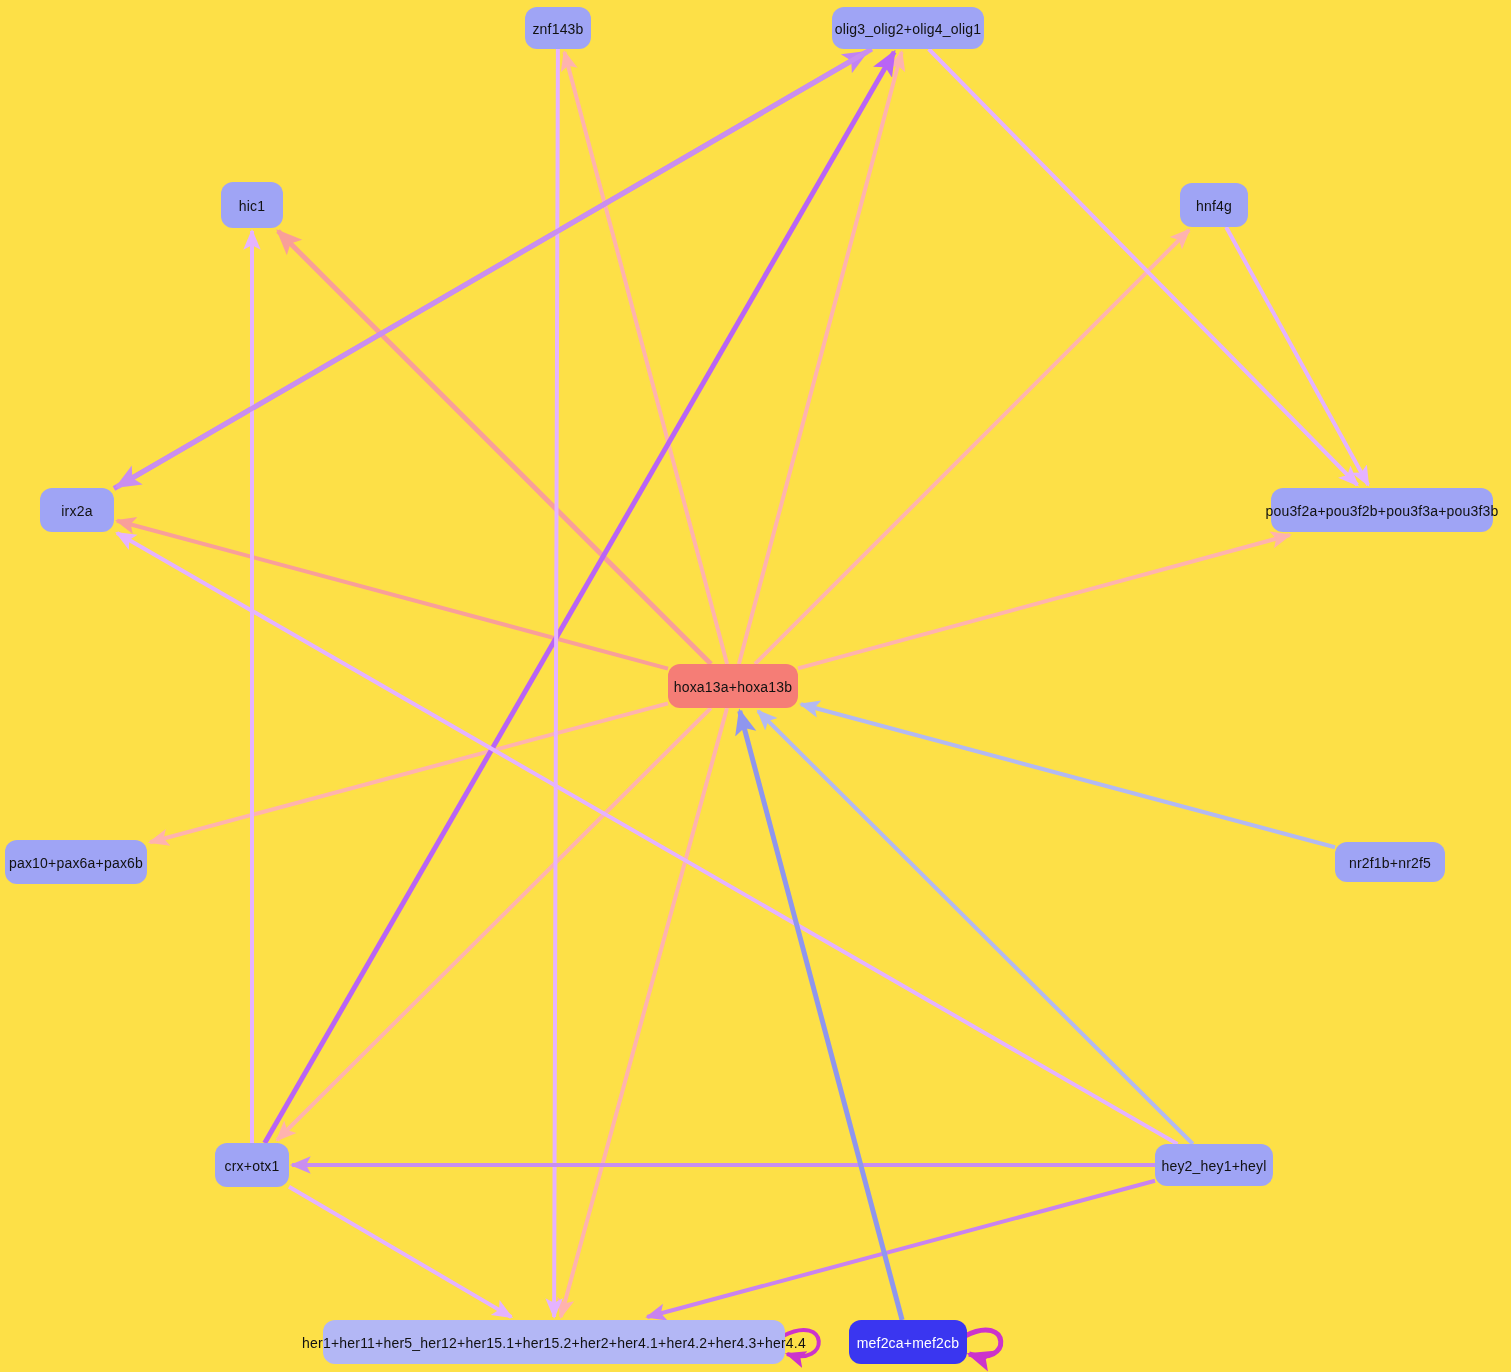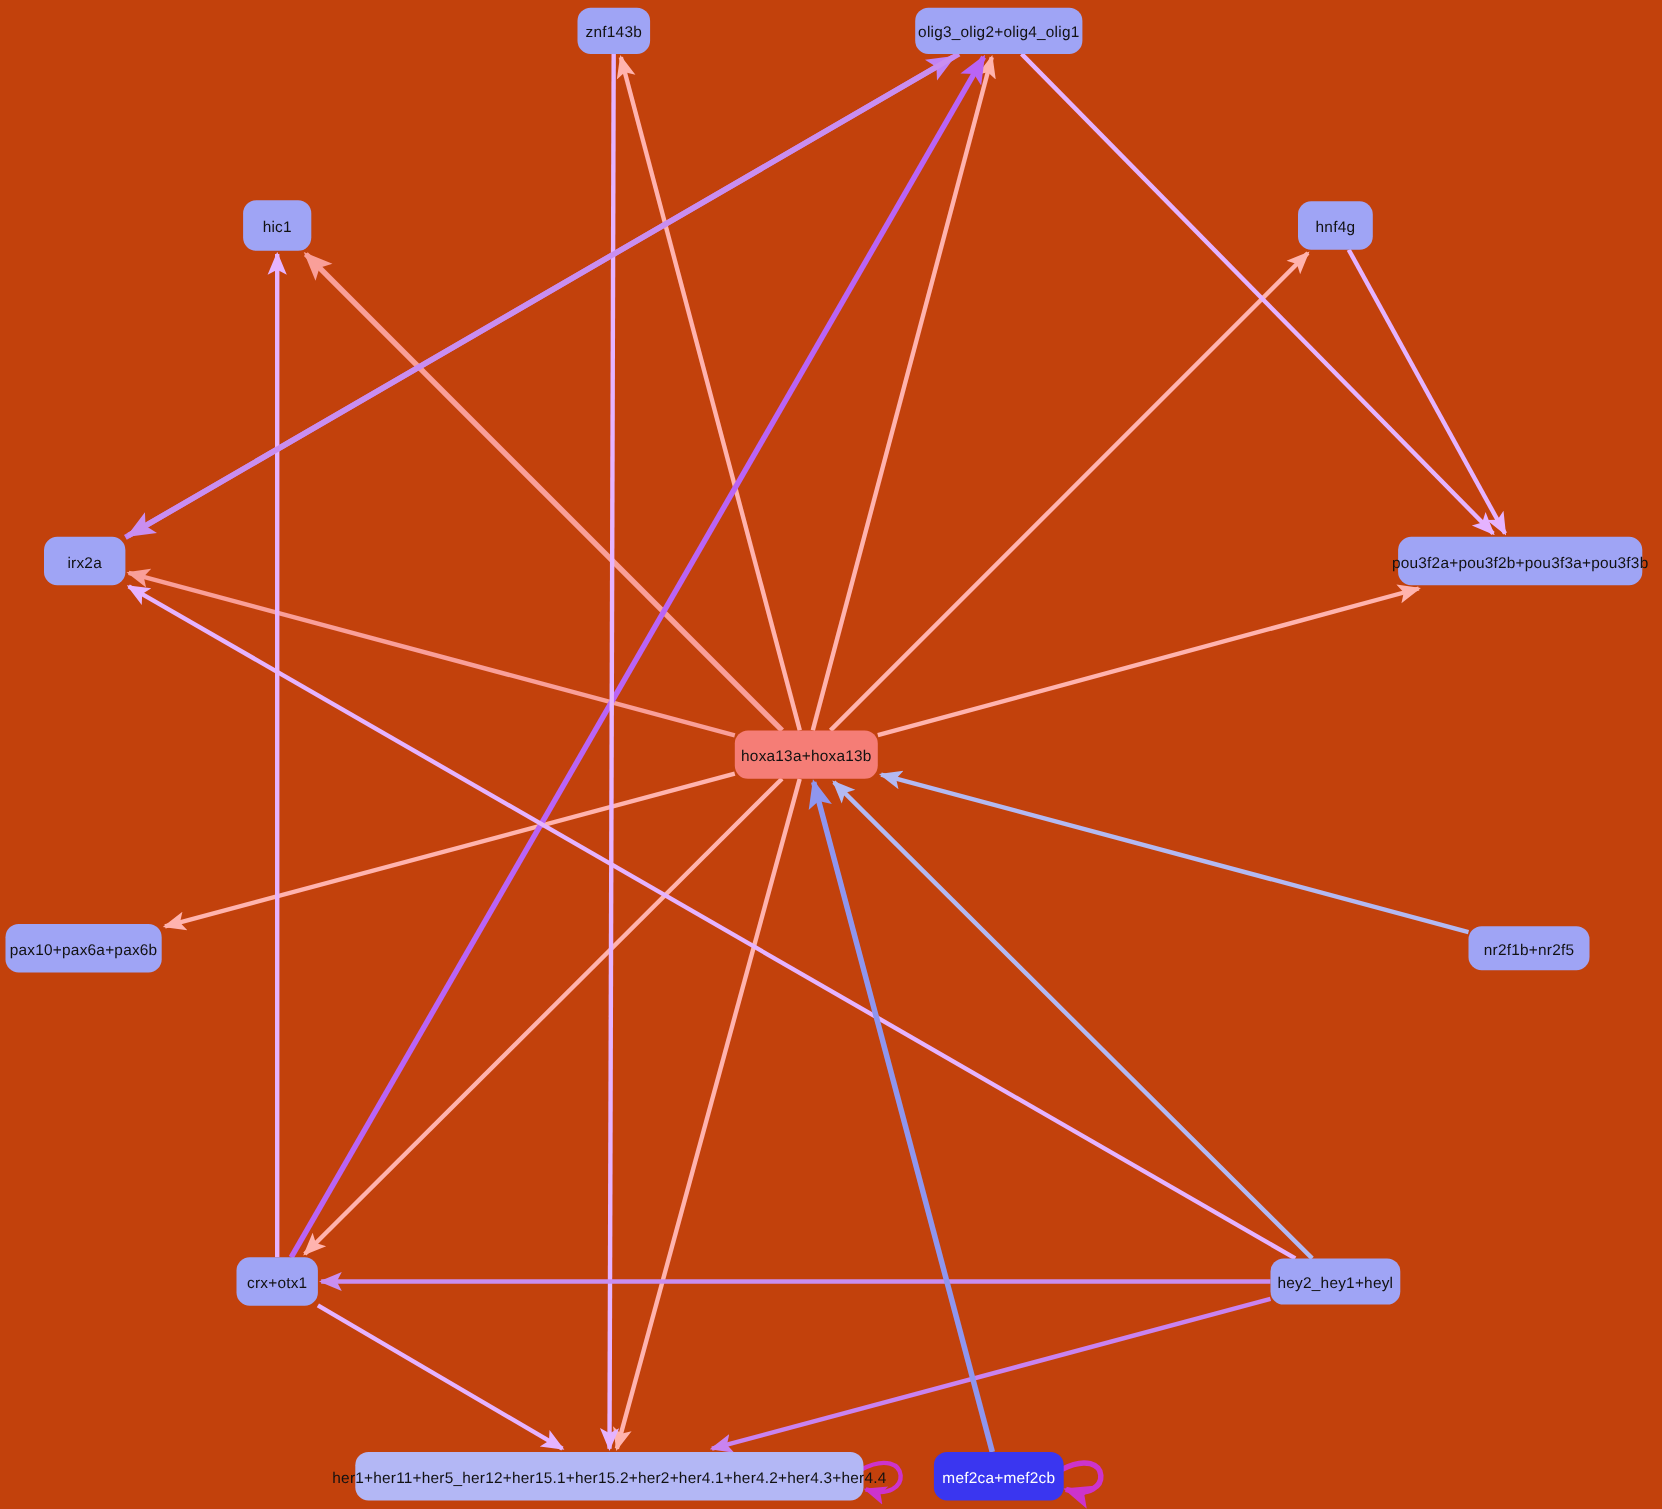--- a/index.html
+++ b/index.html
@@ -11,21 +11,21 @@
   body {
     width: 1511px;
     height: 1372px;
     font-family: "Liberation Sans", sans-serif;
     overflow: hidden;
   }
   #graph-root {
     position: relative;
     width: 1511px;
     height: 1372px;
-    background: #c2410c;
+    background: #fde047;
   }
   svg#network-canvas {
     position: absolute;
     left: 0;
     top: 0;
     width: 1511px;
     height: 1372px;
     display: block;
   }
   .node-rect {

